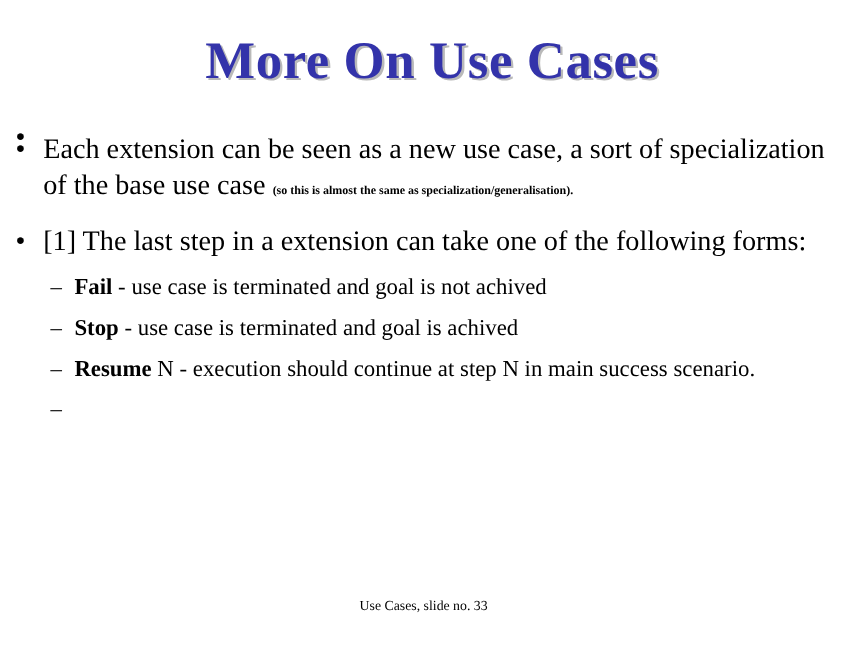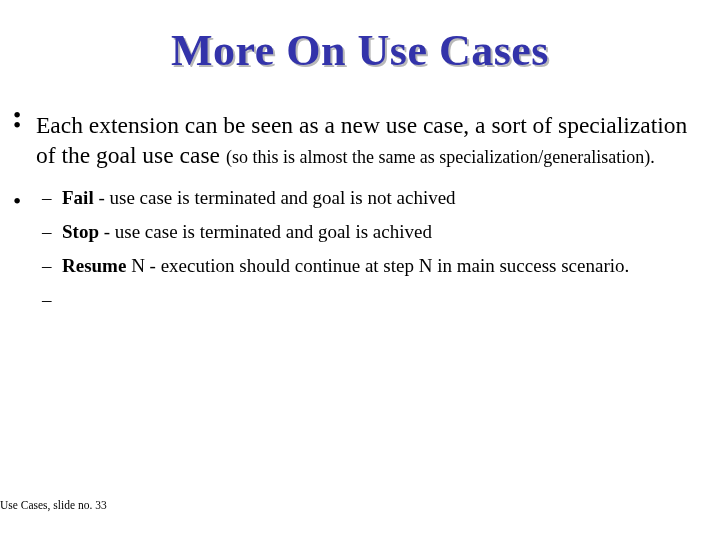--- a/index.html
+++ b/index.html
@@ -65,22 +65,23 @@
     top: 0;
     width: 14px;
     font-size: 23.5px;
     line-height: 30px;
     text-align: left;
   }
   .bullet-text {
     display: inline;
   }
   .small-note {
-    font-size: 18px;
+    font-size: 10px;
     line-height: 19px;
+    font-weight: bold;
   }
 
   #bullet-1 { margin-top: 0px; }
   #bullet-2 { margin-top: 10px; }
   #bullet-3 { margin-top: 16px; }
 
   
   #sub-list {
     margin-top: 12px;
   }
@@ -103,21 +104,21 @@
   .kw {
     font-weight: bold;
   }
 
   
   #footer {
     position: absolute;
     left: 0;
     top: 498px;
     width: 706px;
-    text-align: left;
+    text-align: center;
     font-size: 11.5px;
     line-height: 14px;
     color: #000000;
   }
 </style>
 </head>
 <body>
 
 <div id="slide">
 
@@ -126,25 +127,26 @@
   </div>
 
   <div id="body-area">
 
     <div class="bullet-row" id="bullet-1">
       <span class="bullet-dot">•</span>
     </div>
 
     <div class="bullet-row" id="bullet-2">
       <span class="bullet-dot">•</span>
-      <span class="bullet-text">Each extension can be seen as a new use case, a sort of specialization of the goal use case </span><span class="small-note">(so this is almost the same as specialization/generalisation).</span>
+      <span class="bullet-text">Each extension can be seen as a new use case, a sort of specialization of the base use case </span><span class="small-note">(so this is almost the same as specialization/generalisation).</span>
     </div>
 
     <div class="bullet-row" id="bullet-3">
       <span class="bullet-dot">•</span>
+      <span class="bullet-text">[1] The last step in a extension can take one of the following forms:</span>
     </div>
 
     <div id="sub-list">
 
       <div class="sub-row">
         <span class="sub-dash">–</span>
         <span class="kw">Fail</span><span> - use case is terminated and goal is not achived</span>
       </div>
 
       <div class="sub-row">

